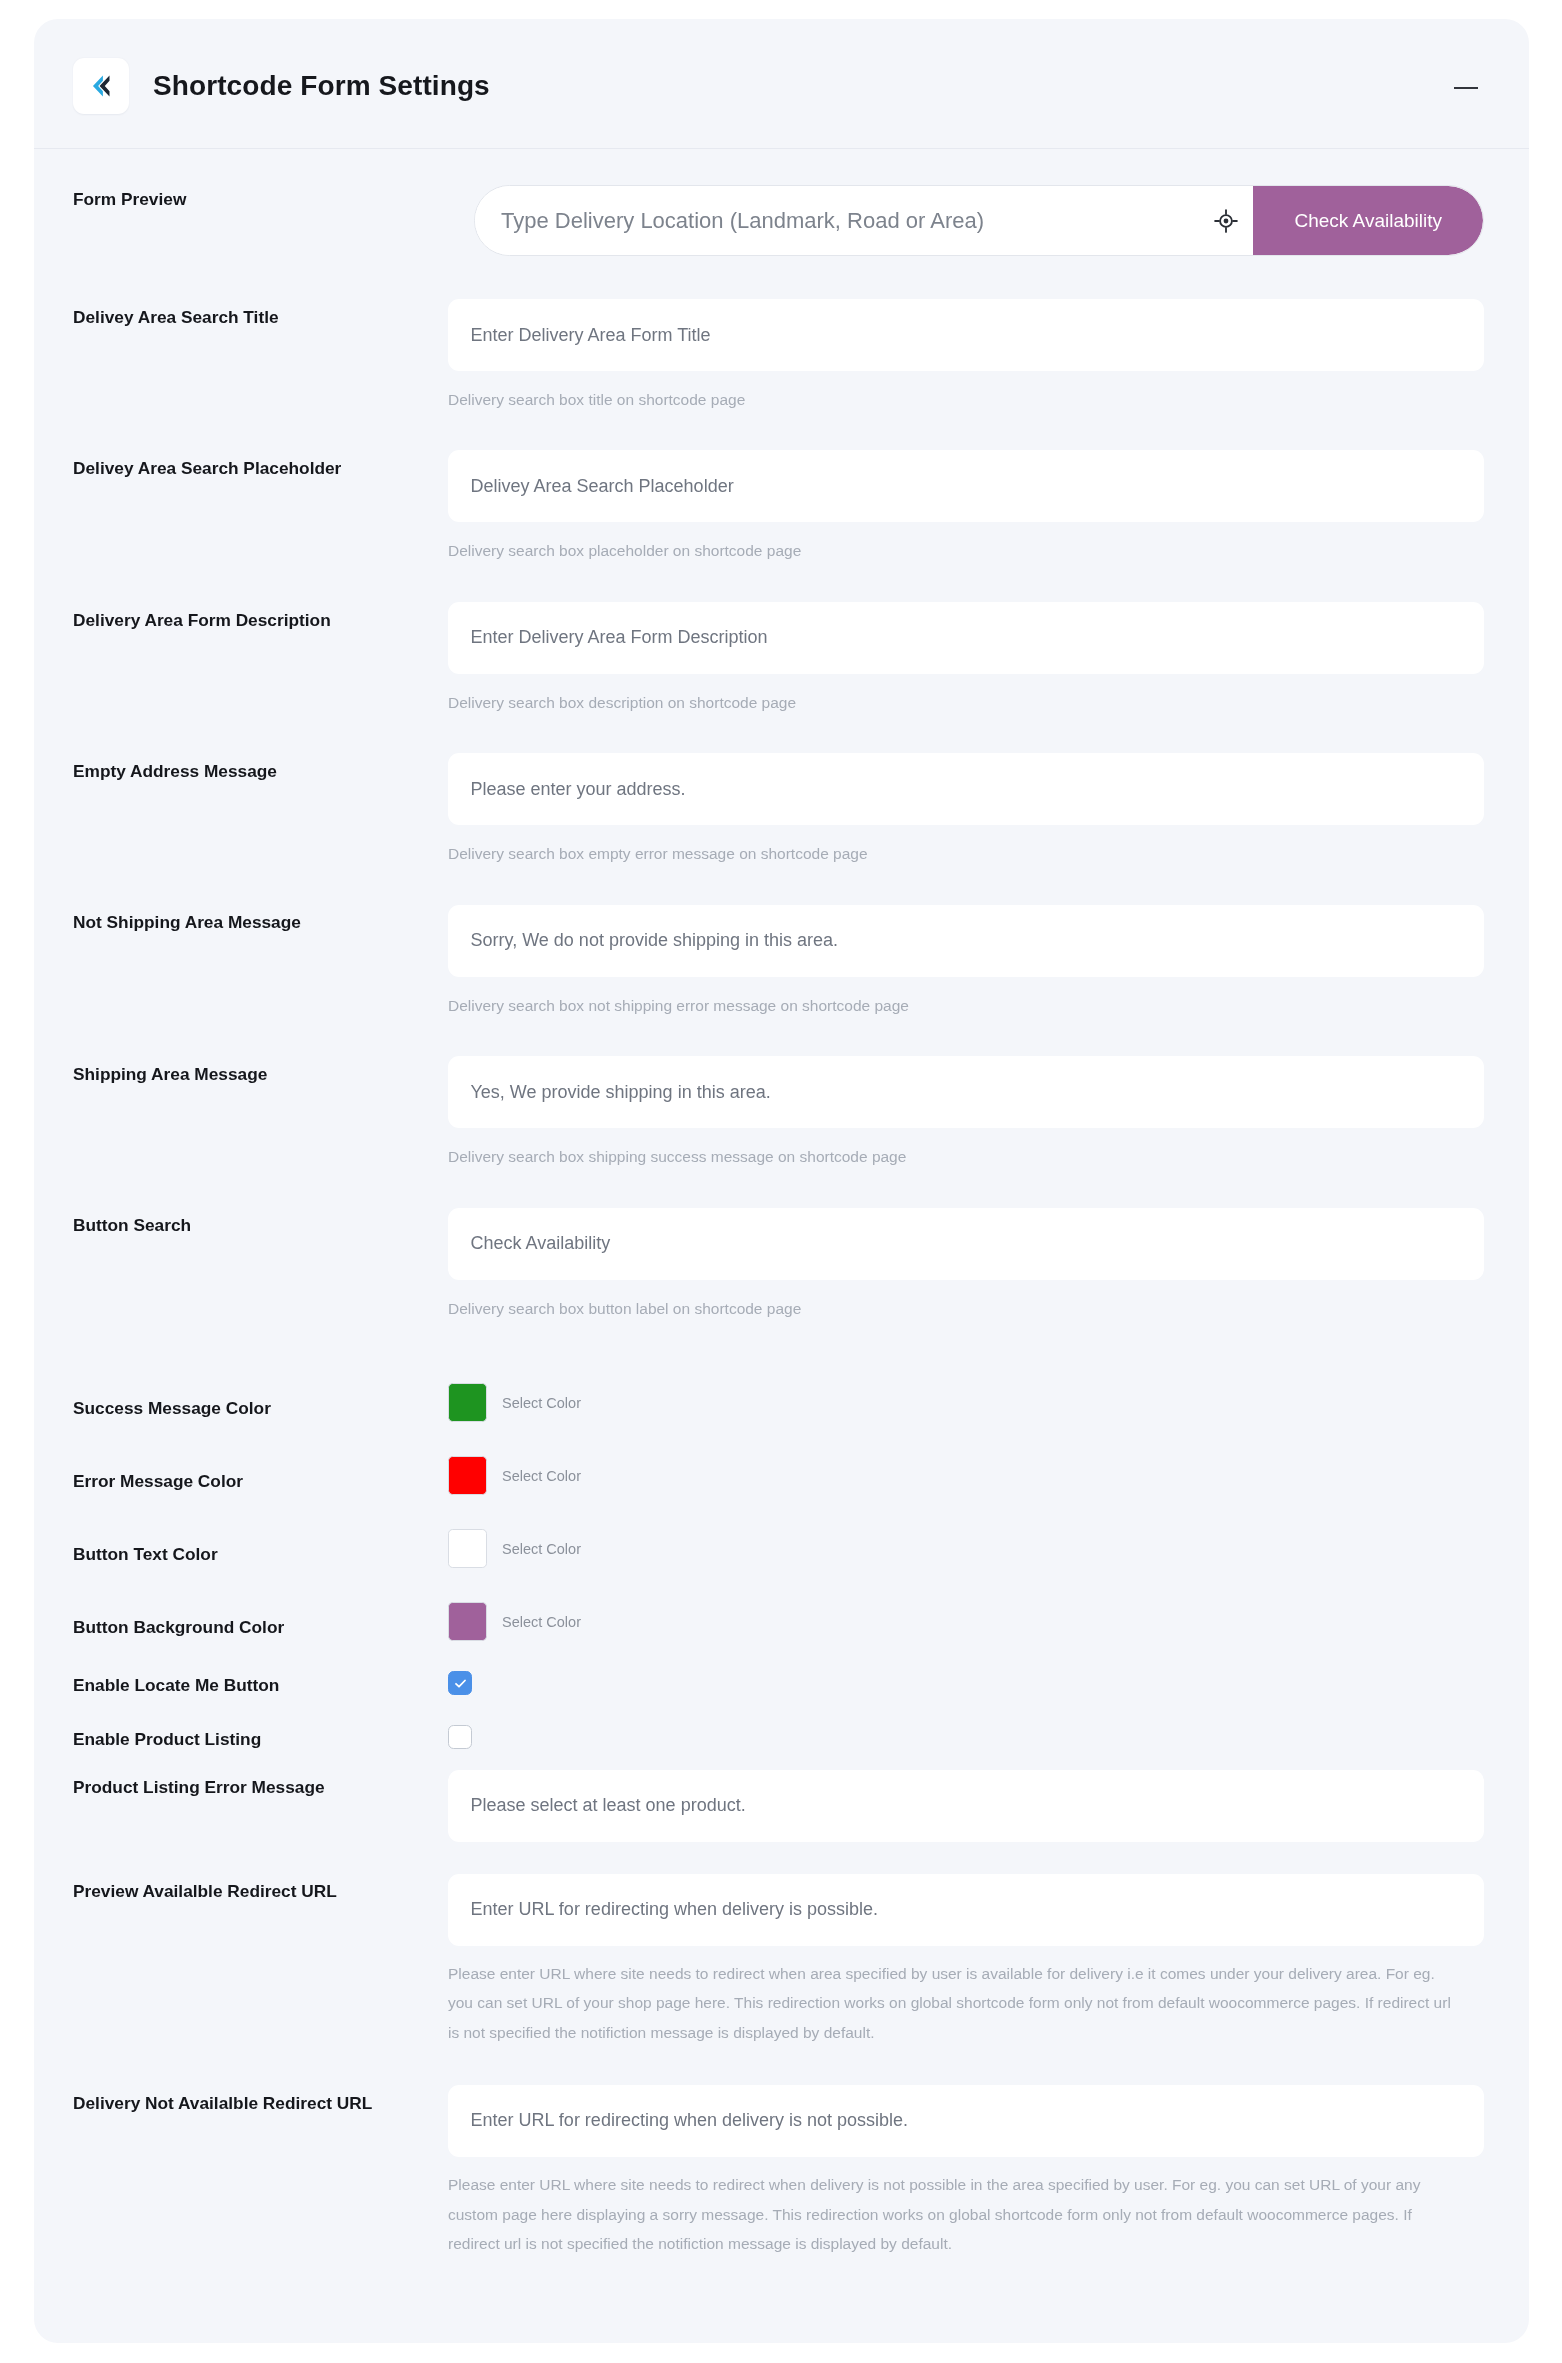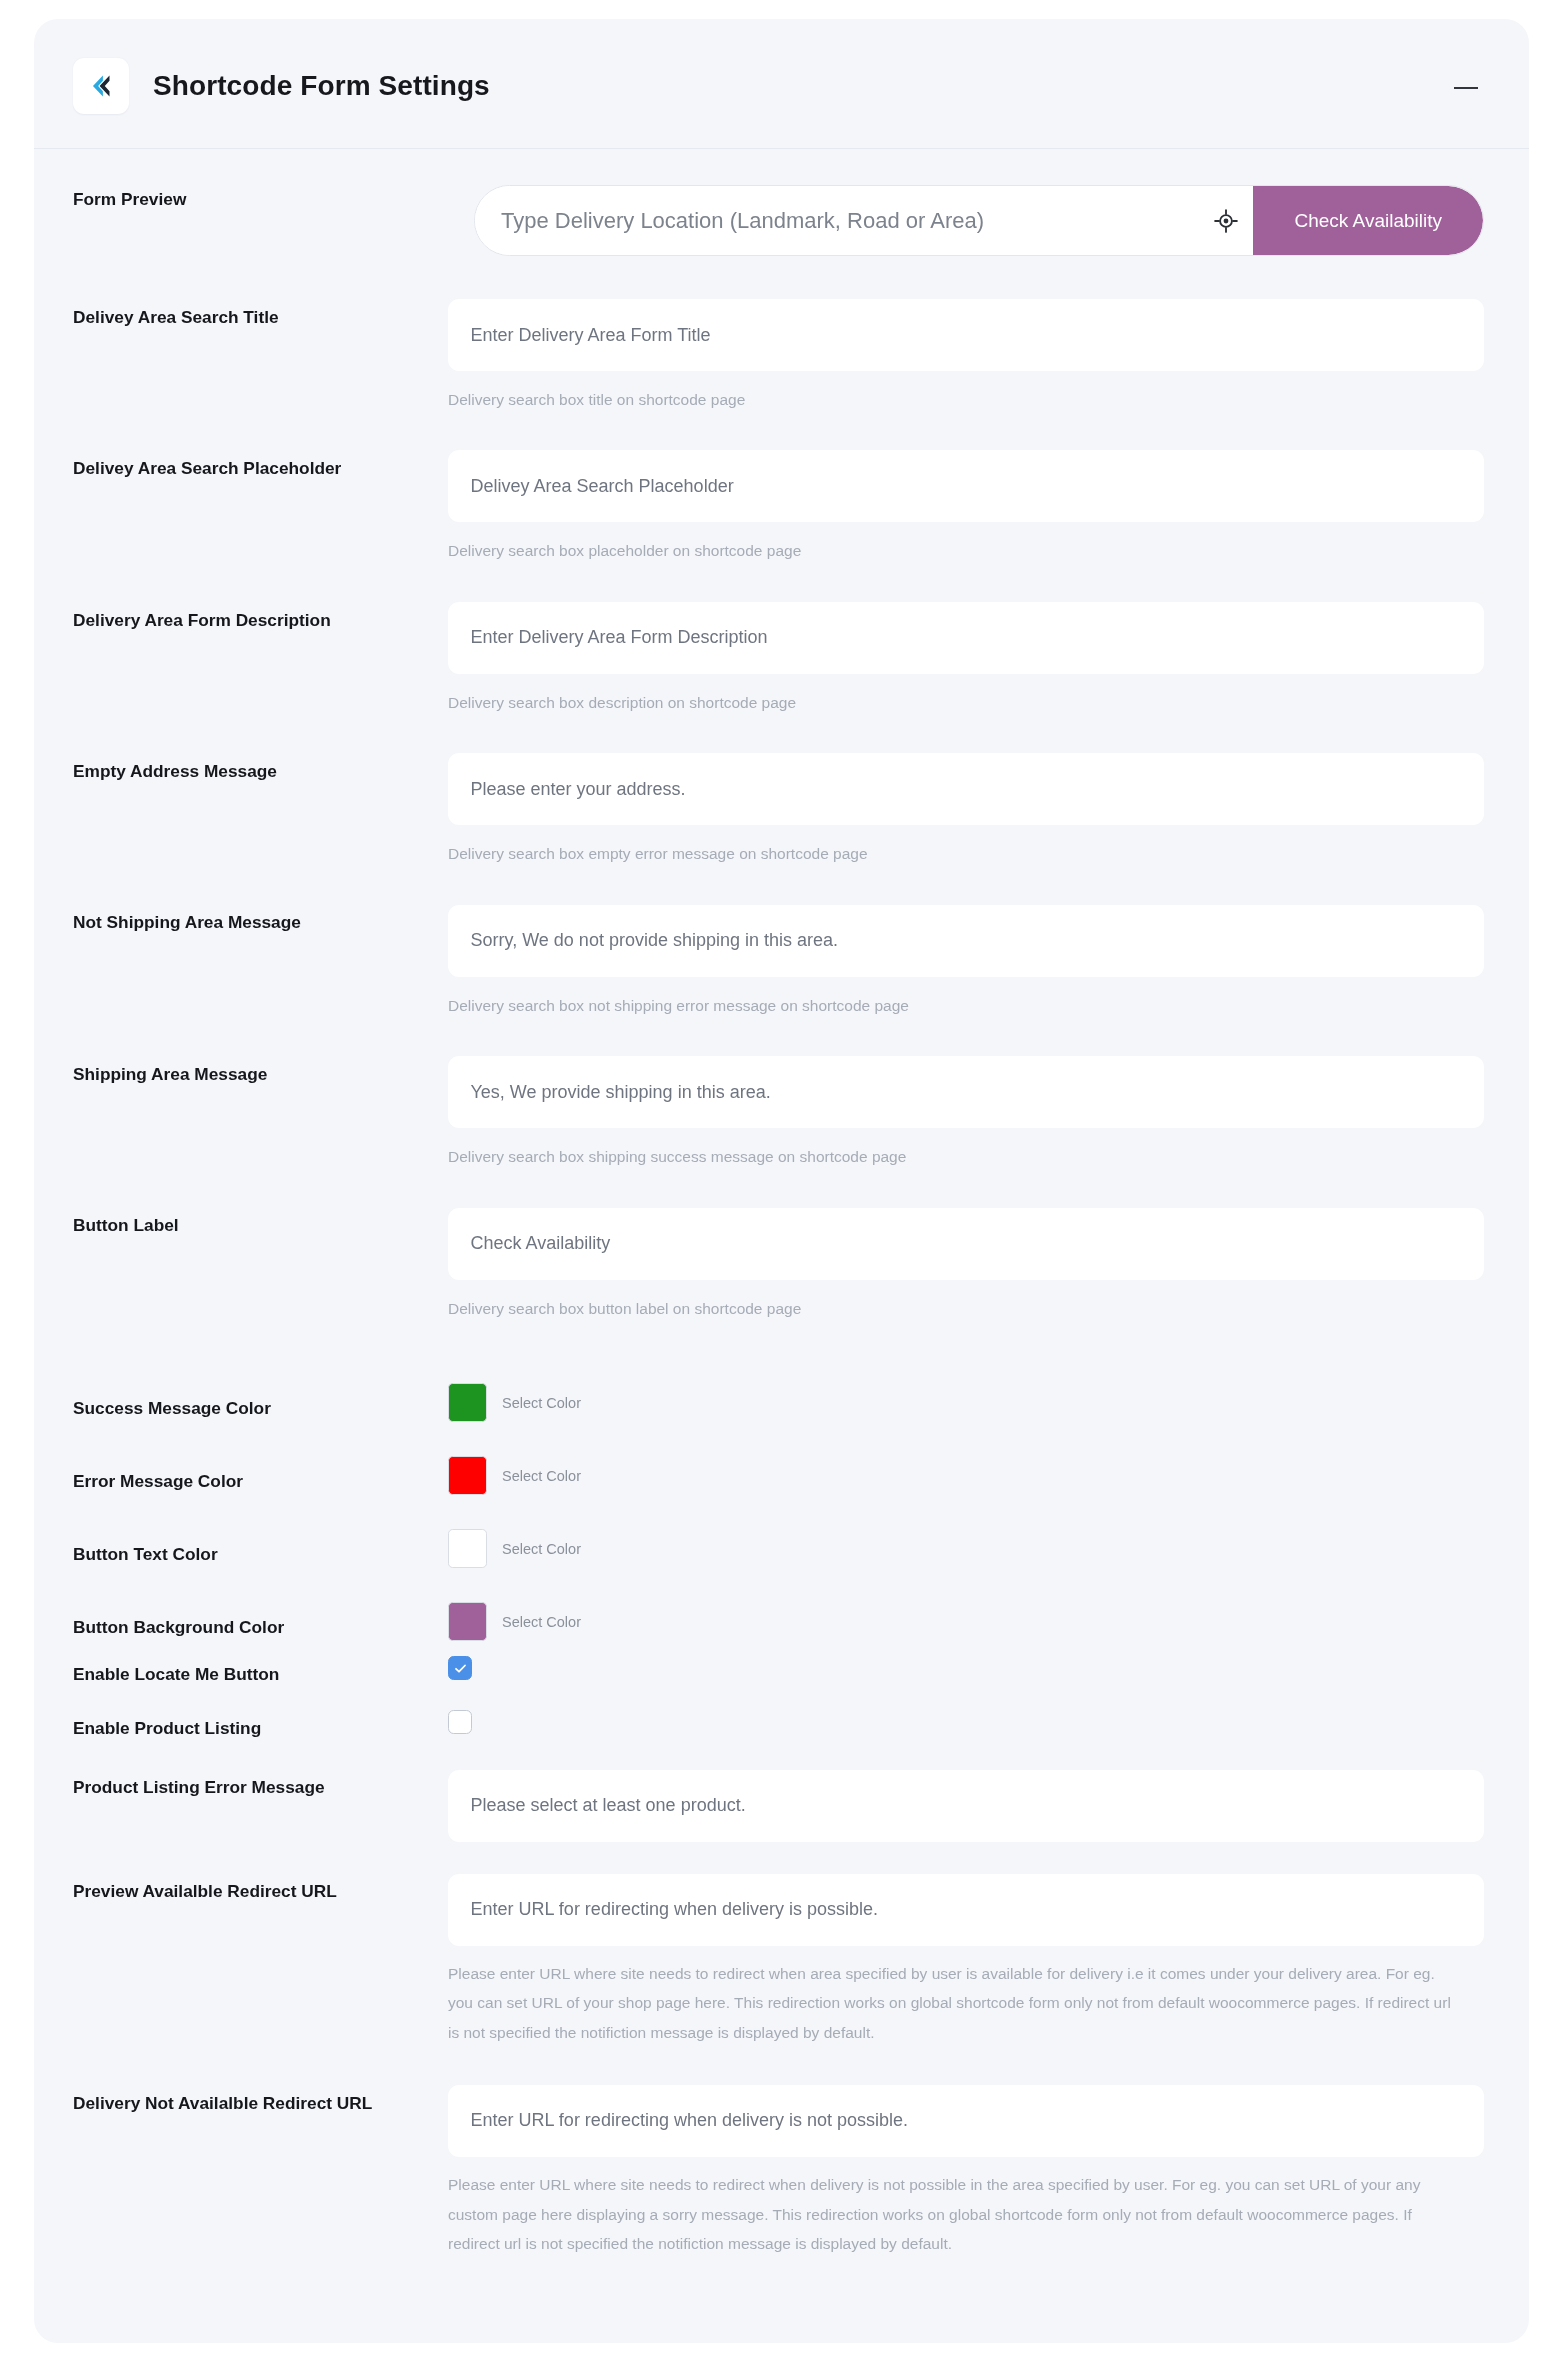--- a/index.html
+++ b/index.html
@@ -176,20 +176,21 @@
   }
   .swatch-label {
     font-size: 14.5px;
     color: #8b919b;
     margin-left: 15px;
   }
 
   
   .check-row {
     display: flex;
+    align-items: center;
     height: 54px;
   }
   .cbx {
     width: 24px; height: 24px;
     border-radius: 5.6px;
     border: 0.9px solid #c4cad3;
     background: #ffffff;
     display: flex; align-items: center; justify-content: center;
     cursor: pointer;
     flex: 0 0 auto;
@@ -291,21 +292,21 @@
 
       <div class="row gap-lg">
         <div class="row-label">Shipping Area Message</div>
         <div class="row-field">
           <div class="txt-input">Yes, We provide shipping in this area.</div>
           <div class="helper">Delivery search box shipping success message on shortcode page</div>
         </div>
       </div>
 
       <div class="row" style="margin-bottom:26px;">
-        <div class="row-label">Button Label</div>
+        <div class="row-label">Button Search</div>
         <div class="row-field">
           <div class="txt-input">Check Availability</div>
           <div class="helper">Delivery search box button label on shortcode page</div>
         </div>
       </div>
 
       <div class="color-row">
         <div class="row-label">Success Message Color</div>
         <div class="color-field">
           <div class="swatch" id="sw0" style="background: rgb(30, 148, 32);"></div>

